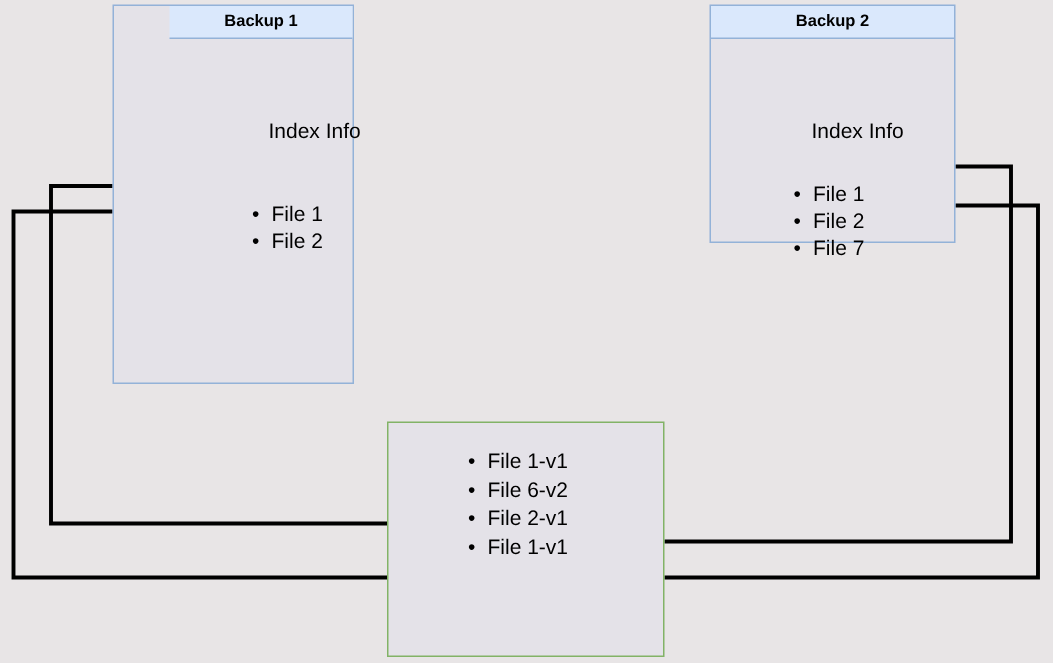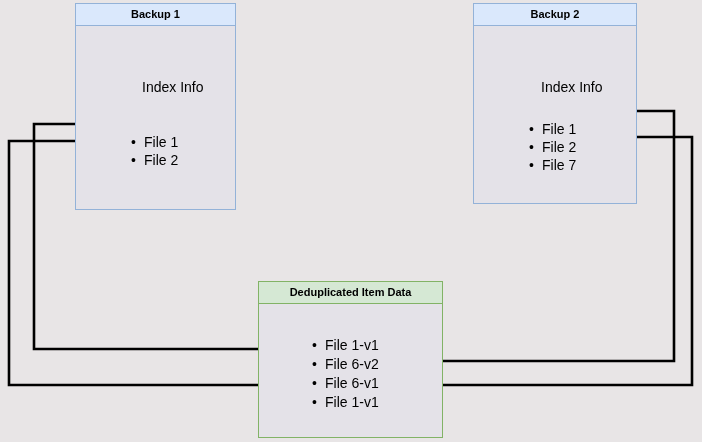--- a/index.html
+++ b/index.html
@@ -115,48 +115,47 @@
 
     <path d="M120,124 L34,124 L34,349 L296,349" fill="none" stroke="#000" stroke-width="2.6" marker-end="url(#arrowR)"></path>
 
     <path d="M120,141 L9,141 L9,385 L296,385" fill="none" stroke="#000" stroke-width="2.6" marker-end="url(#arrowR)"></path>
 
     <path d="M592,111 L674,111 L674,361 L397,361" fill="none" stroke="#000" stroke-width="2.6" marker-end="url(#arrowL)"></path>
 
     <path d="M588,137 L692,137 L692,385 L397,385" fill="none" stroke="#000" stroke-width="2.6" marker-end="url(#arrowL)"></path>
   </svg>
 
-  <div class="box blue" style="left:75px; top:3px; width:161px; height:207px;">
+  <div class="box blue" style="left:75px; top:3px; width:161px; height:253px;padding-left:37px;">
     <div class="box-title">Backup 1</div>
     <div class="box-body">
       <div class="index-label" style="left:23px; top:53px;">Index Info</div>
       <ul class="file-list" style="left:50px; top:107px;">
         <li>File 1</li>
         <li>File 2</li>
       </ul>
     </div>
   </div>
 
-  <div class="box blue" style="left:473px; top:3px; width:164px; height:201px;">
+  <div class="box blue" style="left:473px; top:3px; width:164px; height:159px;">
     <div class="box-title">Backup 2</div>
     <div class="box-body">
       <div class="index-label" style="left:24px; top:53px;">Index Info</div>
       <ul class="file-list" style="left:50px; top:94px;">
         <li>File 1</li>
         <li>File 2</li>
         <li>File 7</li>
       </ul>
     </div>
   </div>
 
   <div class="box green" style="left:258px; top:281px; width:185px; height:157px;">
-    <div class="box-title">Deduplicated Item Data</div>
     <div class="box-body">
-      <ul class="file-list dedup-list" style="left:48px; top:32px;">
+      <ul class="file-list dedup-list" style="left:48px; top:16px;">
         <li>File 1-v1</li>
         <li>File 6-v2</li>
-        <li>File 6-v1</li>
+        <li>File 2-v1</li>
         <li>File 1-v1</li>
       </ul>
     </div>
   </div>
 
 </div>
 
 </body></html>

